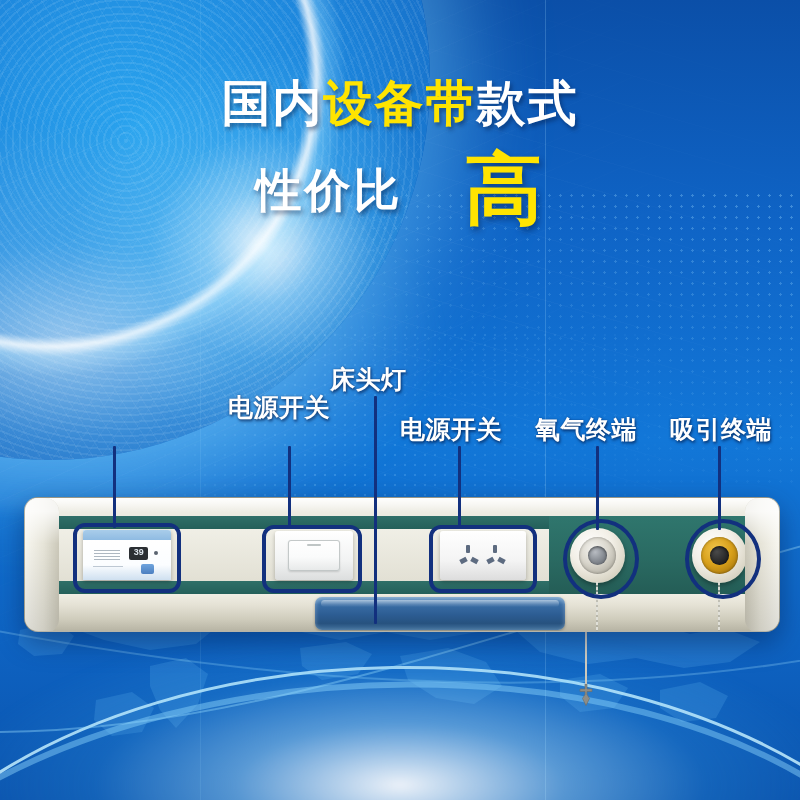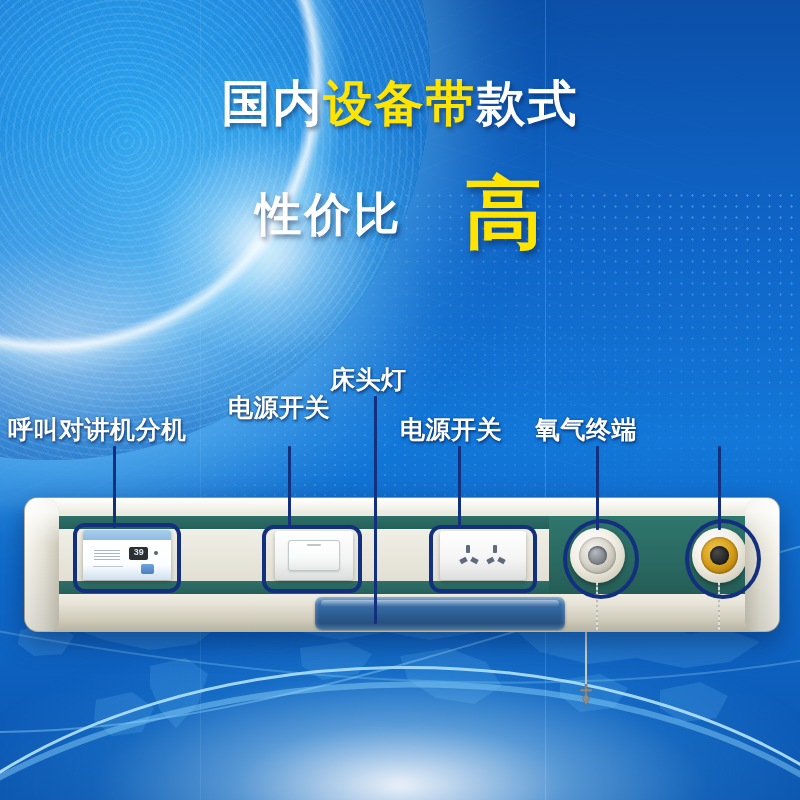--- a/index.html
+++ b/index.html
@@ -84,21 +84,21 @@
   .vline{position:absolute;top:0;bottom:0;width:1px;background:rgba(170,225,255,.22);}
 
   
   .headline{position:absolute;left:0;right:0;top:78px;text-align:center;z-index:6;}
   .h-line1{
     font-size:49px;font-weight:bold;letter-spacing:2px;line-height:1.06;
     white-space:nowrap;
   }
   .h-line1 .w{color:#ffffff;text-shadow:2px 3px 4px rgba(0,20,60,.45);}
   .h-line1 .y{color:#ffe400;text-shadow:2px 3px 4px rgba(0,20,60,.45);}
-  .h-line2{margin-top:32px;white-space:nowrap;}
+  .h-line2{margin-top:8px;white-space:nowrap;}
   .h-line2 .sub{
     font-size:46px;font-weight:bold;color:#ffffff;letter-spacing:3px;
     text-shadow:2px 3px 5px rgba(0,20,60,.5);
   }
   .h-line2 .big{
     font-size:78px;font-weight:bold;color:#ffe400;letter-spacing:2px;
     margin-left:62px;vertical-align:-10px;
     text-shadow:2px 4px 6px rgba(0,20,60,.45);
   }
 
@@ -257,25 +257,25 @@
     </div>
   </div>
 
   <div class="leader" style="left:113px;top:446px;height:82px;"></div>
   <div class="leader" style="left:288px;top:446px;height:82px;"></div>
   <div class="leader" style="left:374px;top:396px;height:228px;"></div>
   <div class="leader" style="left:458px;top:446px;height:82px;"></div>
   <div class="leader" style="left:596px;top:446px;height:84px;"></div>
   <div class="leader" style="left:718px;top:446px;height:84px;"></div>
 
-  <div class="callout" style="left:8px;top:413px;">呼叫对讲机分机</div>
   <div class="callout" style="left:228px;top:391px;">电源开关</div>
   <div class="callout" style="left:330px;top:363px;">床头灯</div>
   <div class="callout" style="left:400px;top:413px;">电源开关</div>
   <div class="callout" style="left:535px;top:413px;">氧气终端</div>
+  <div class="callout" style="left:670px;top:413px;">吸引终端</div>
 
   <div class="panel-wrap">
     <div class="panel">
       <div class="panel-top-hl"></div>
       <div class="stripe-top"></div>
       <div class="band-mid"></div>
       <div class="stripe-bot"></div>
       <div class="teal-right"></div>
       <div class="rail"></div>
 

